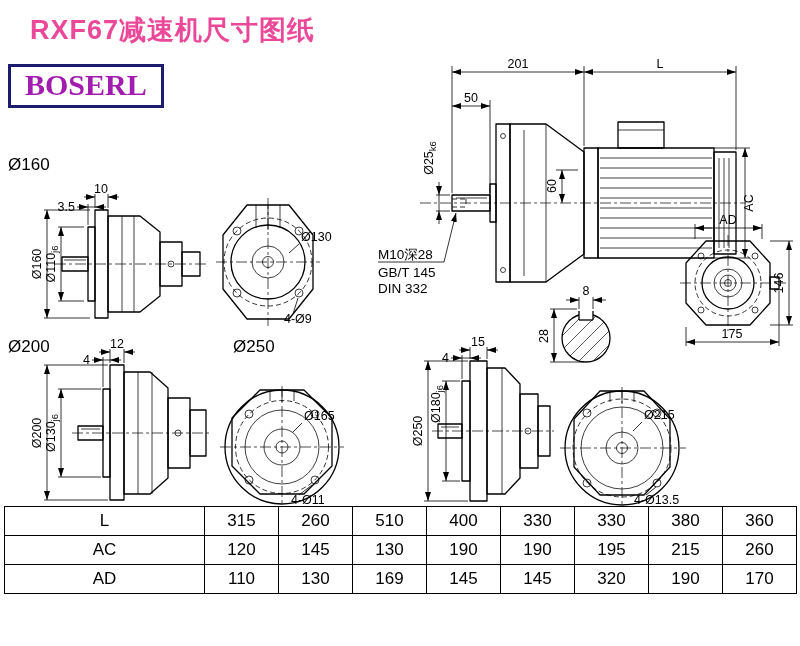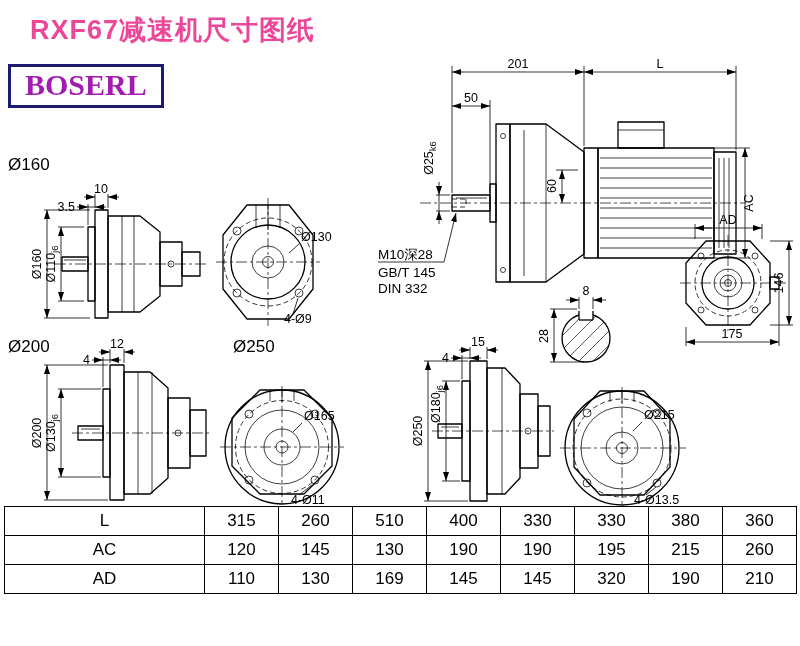--- a/index.html
+++ b/index.html
@@ -393,18 +393,18 @@
       </tr>
       <tr class="val">
         <td class="lab">AD</td>
         <td>110</td>
         <td>130</td>
         <td>169</td>
         <td>145</td>
         <td>145</td>
         <td>320</td>
         <td>190</td>
-        <td>210</td>
+        <td>170</td>
       </tr>
     </tbody>
   </table>
 
 </div>
 
 </body></html>

